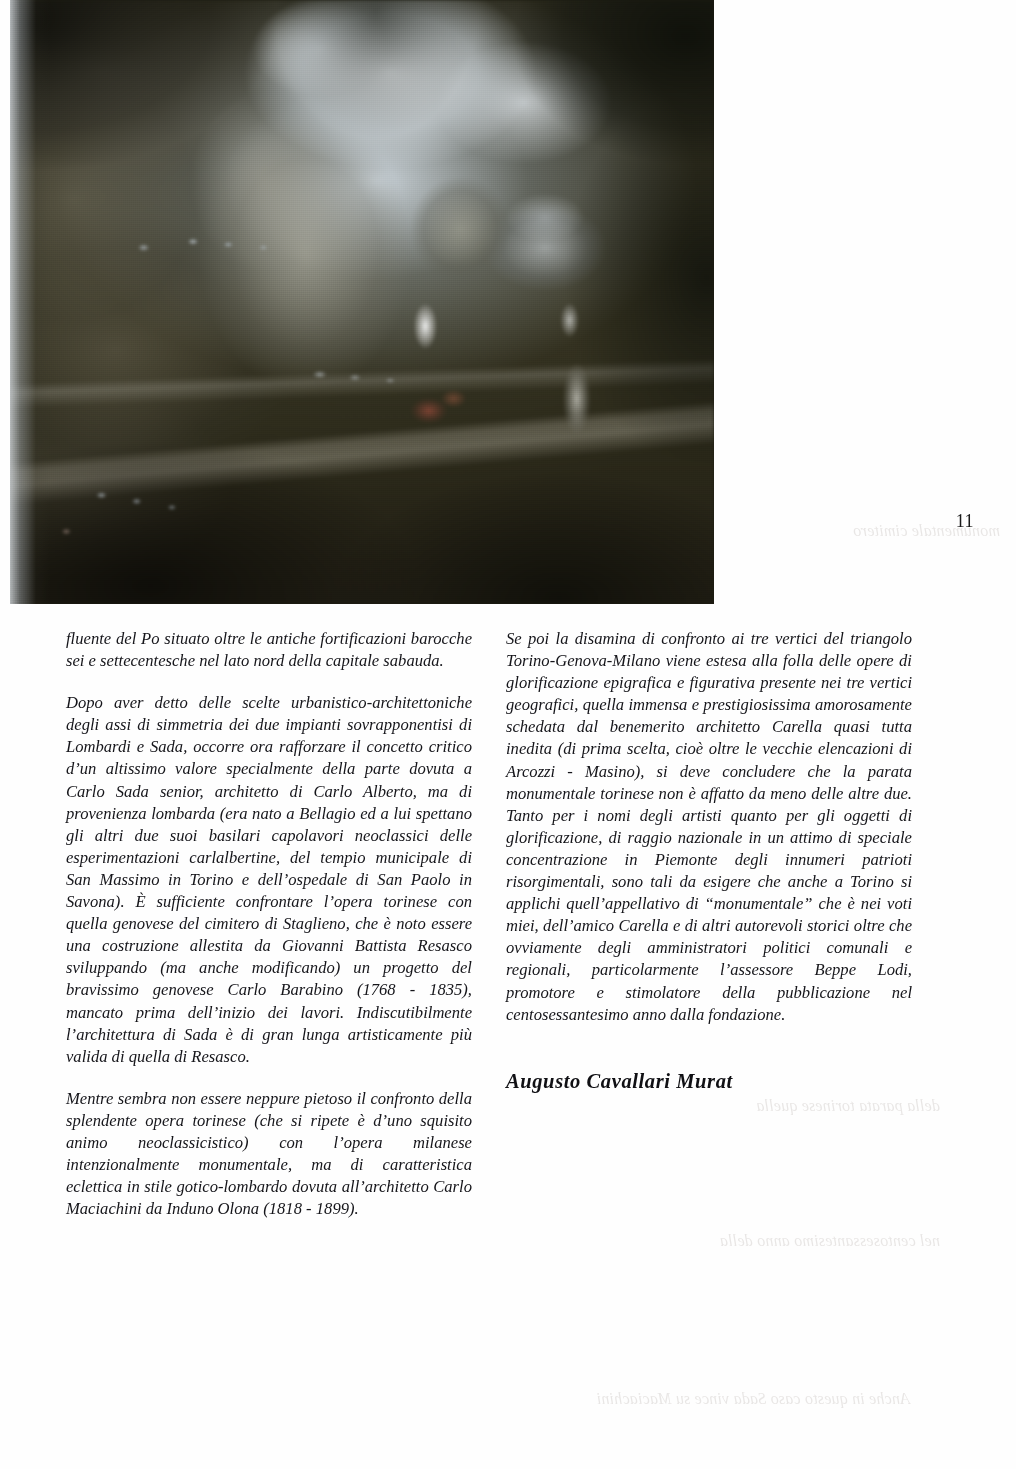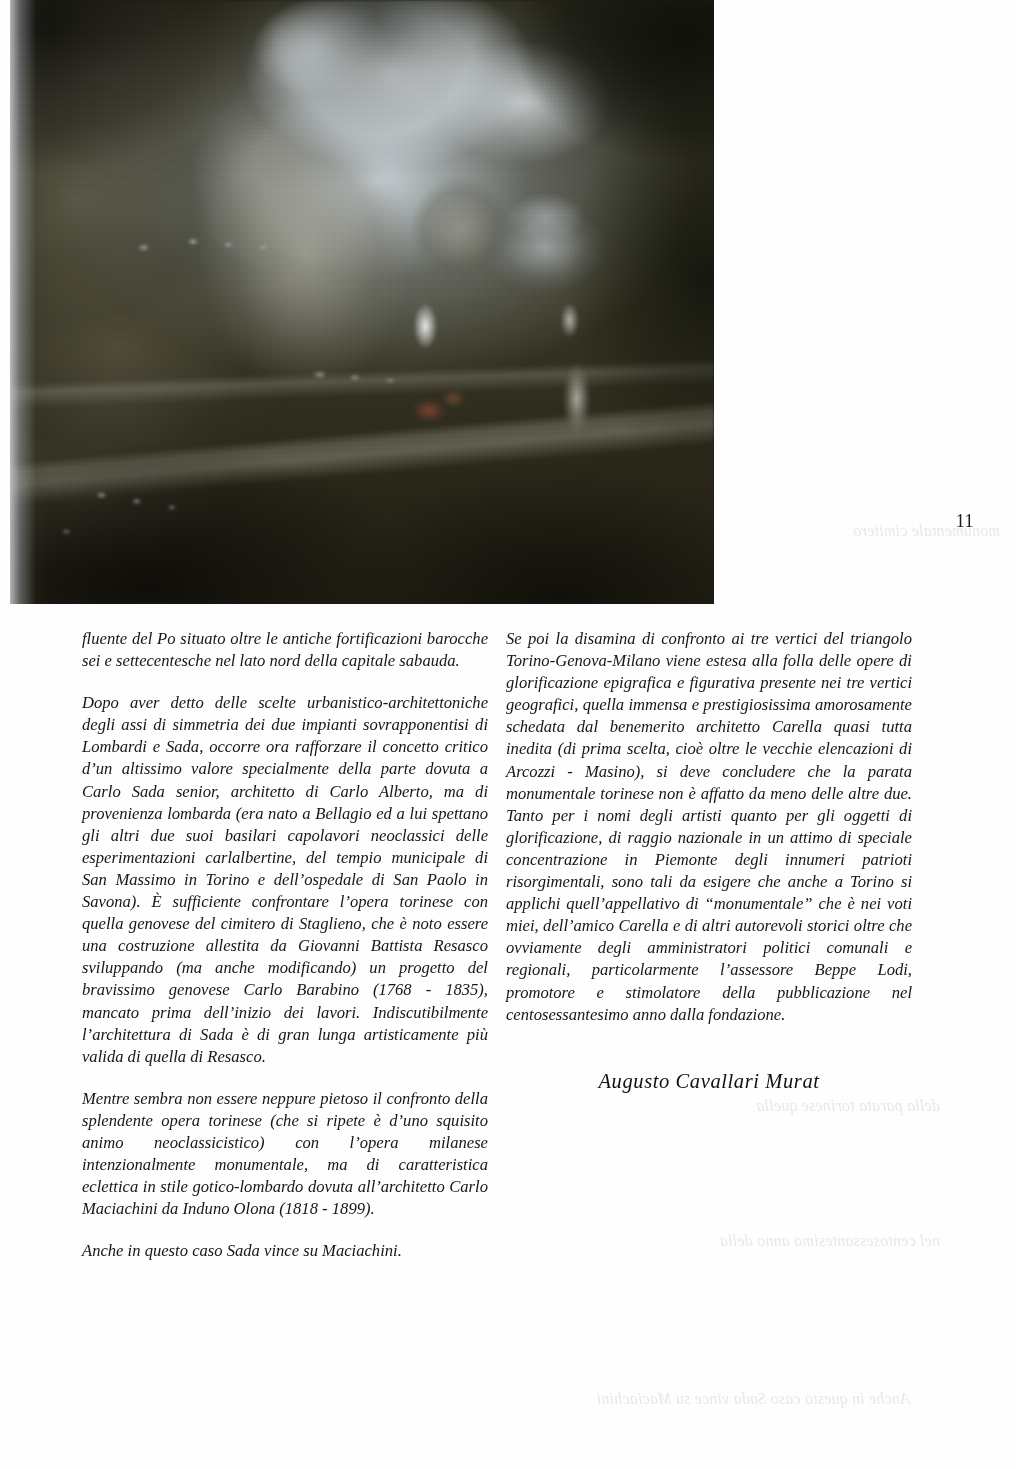--- a/index.html
+++ b/index.html
@@ -154,43 +154,43 @@
     position: absolute;
     left: 66px;
     top: 628px;
     width: 838px;
   }
   .col {
     position: absolute;
     top: 0;
     width: 406px;
   }
-  .col-left  { left: 16px; }
+  .col-left  { left: 0px; }
   .col-right { left: 440px; }
 
   .col p {
     margin: 0 0 20px 0;
     font-style: italic;
     font-size: 16.6px;
     line-height: 22.1px;
     text-align: justify;
     text-justify: inter-word;
     color: #15151a;
     hyphens: manual;
     -webkit-hyphens: manual;
   }
   .col p:last-child { margin-bottom: 0; }
 
   .signature {
     margin-top: 44px;
     font-style: italic;
-    font-weight: normal;
+    font-weight: bold;
     font-size: 20.5px;
     letter-spacing: .6px;
-    text-align: center;
+    text-align: left;
     color: #101014;
   }
 </style>
 </head>
 <body>
 
 <div class="page">
 
   <div class="showthrough st-a">monumentale cimitero</div>
   <div class="showthrough st-b">della parata torinese quella</div>
@@ -214,21 +214,20 @@
   </div>
 
   <div class="folio">11</div>
 
   <div class="columns">
 
     <div class="col col-left">
       <p>fluente del Po situato oltre le antiche fortificazioni barocche sei e settecentesche nel lato nord della capitale sabauda.</p>
       <p>Dopo aver detto delle scelte urbanistico-architettoniche degli assi di simmetria dei due impianti sovrapponentisi di Lombardi e Sada, occorre ora rafforzare il concetto critico d’un altissimo valore specialmente della parte dovuta a Carlo Sada senior, architetto di Carlo Alberto, ma di provenienza lombarda (era nato a Bellagio ed a lui spettano gli altri due suoi basilari capolavori neoclassici delle esperimentazioni carlalbertine, del tempio municipale di San Massimo in Torino e dell’ospedale di San Paolo in Savona). È sufficiente confrontare l’opera torinese con quella genovese del cimitero di Staglieno, che è noto essere una costruzione allestita da Giovanni Battista Resasco sviluppando (ma anche modificando) un progetto del bravissimo genovese Carlo Barabino (1768 - 1835), mancato prima dell’inizio dei lavori. Indiscutibilmente l’architettura di Sada è di gran lunga artisticamente più valida di quella di Resasco.</p>
       <p>Mentre sembra non essere neppure pietoso il confronto della splendente opera torinese (che si ripete è d’uno squisito animo neoclassicistico) con l’opera milanese intenzionalmente monumentale, ma di caratteristica eclettica in stile gotico-lombardo dovuta all’architetto Carlo Maciachini da Induno Olona (1818 - 1899).</p>
-      <p>Anche in questo caso Sada vince su Maciachini.</p>
     </div>
 
     <div class="col col-right">
       <p>Se poi la disamina di confronto ai tre vertici del triangolo Torino-Genova-Milano viene estesa alla folla delle opere di glorificazione epigrafica e figurativa presente nei tre vertici geografici, quella immensa e prestigiosissima amorosamente schedata dal benemerito architetto Carella quasi tutta inedita (di prima scelta, cioè oltre le vecchie elencazioni di Arcozzi - Masino), si deve concludere che la parata monumentale torinese non è affatto da meno delle altre due. Tanto per i nomi degli artisti quanto per gli oggetti di glorificazione, di raggio nazionale in un attimo di speciale concentrazione in Piemonte degli innumeri patrioti risorgimentali, sono tali da esigere che anche a Torino si applichi quell’appellativo di “monumentale” che è nei voti miei, dell’amico Carella e di altri autorevoli storici oltre che ovviamente degli amministratori politici comunali e regionali, particolarmente l’assessore Beppe Lodi, promotore e stimolatore della pubblicazione nel centosessantesimo anno dalla fondazione.</p>
       <div class="signature">Augusto Cavallari Murat</div>
     </div>
 
   </div>
 
 </div>

